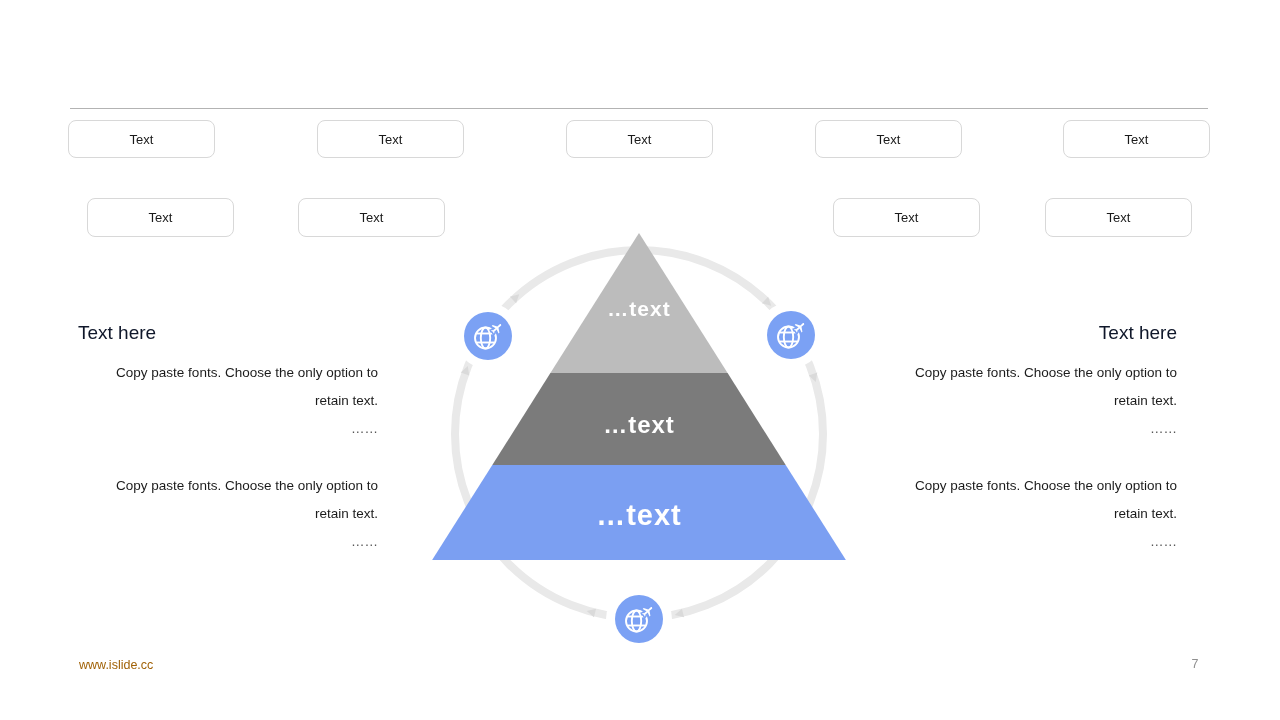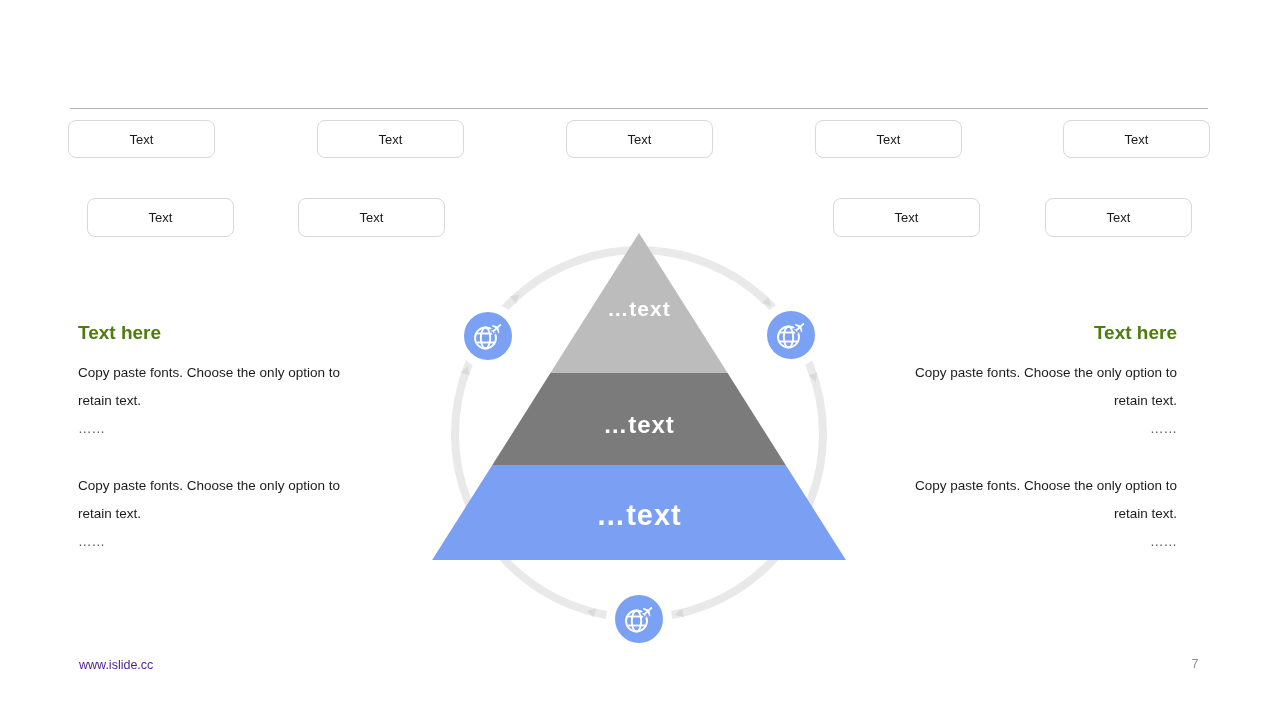--- a/index.html
+++ b/index.html
@@ -9,35 +9,35 @@
   
   .tbox{position:absolute;width:147px;height:38px;box-sizing:border-box;background:#fff;
         border:1px solid #d8d8d8;border-radius:8px;display:flex;align-items:center;
         justify-content:center;font-size:13px;color:#1a1a1a;cursor:pointer;}
   .r1{top:120px;}
   .r1.p1{left:68px;} .r1.p2{left:317px;} .r1.p3{left:566px;} .r1.p4{left:815px;} .r1.p5{left:1063px;}
   .r2{top:198px;height:39px;}
   .r2.p1{left:87px;} .r2.p2{left:298px;} .r2.p3{left:833px;} .r2.p4{left:1045px;}
   
   .panel{position:absolute;top:322px;width:300px;font-size:13.5px;color:#1c1c1c;}
-  .panel h2{margin:0 0 15px 0;font-size:19px;font-weight:bold;color:#4d7c0f;}
-  .panel .line{line-height:28px;white-space:nowrap;}
+  .panel h2{margin:0 0 15px 0;font-size:19px;font-weight:normal;color:#0f172a;}
+  .panel .line{line-height:28px;white-space:nowrap;text-align:right;}
   .panel .dots{color:#555;}
   .panel .para2{margin-top:29px;}
   .panel.left{left:78px;text-align:left;}
   .panel.right{right:81px;text-align:right;}
   
   .diagram{position:absolute;left:420px;top:220px;width:440px;height:430px;font-weight:bold;}
   .diagram svg text{font-family:"Liberation Sans",sans-serif;fill:#ffffff;letter-spacing:1px;}
   .gp-icon{position:absolute;width:48px;height:48px;}
   .gp-icon.i-left{left:44px;top:92px;}
   .gp-icon.i-right{left:347px;top:91px;}
   .gp-icon.i-bottom{left:195px;top:375px;}
   
-  .footer-url{position:absolute;left:79px;top:658px;font-size:12.5px;color:#4c1d95;cursor:pointer;}
+  .footer-url{position:absolute;left:79px;top:658px;font-size:12.5px;color:#a16207;cursor:pointer;}
   .page-num{position:absolute;left:1183px;top:657px;width:24px;text-align:center;
             font-size:12.5px;color:#8f8f8f;}
 </style>
 </head>
 <body>
 
 <div class="slide">
 
   <div class="top-line"></div>
 

